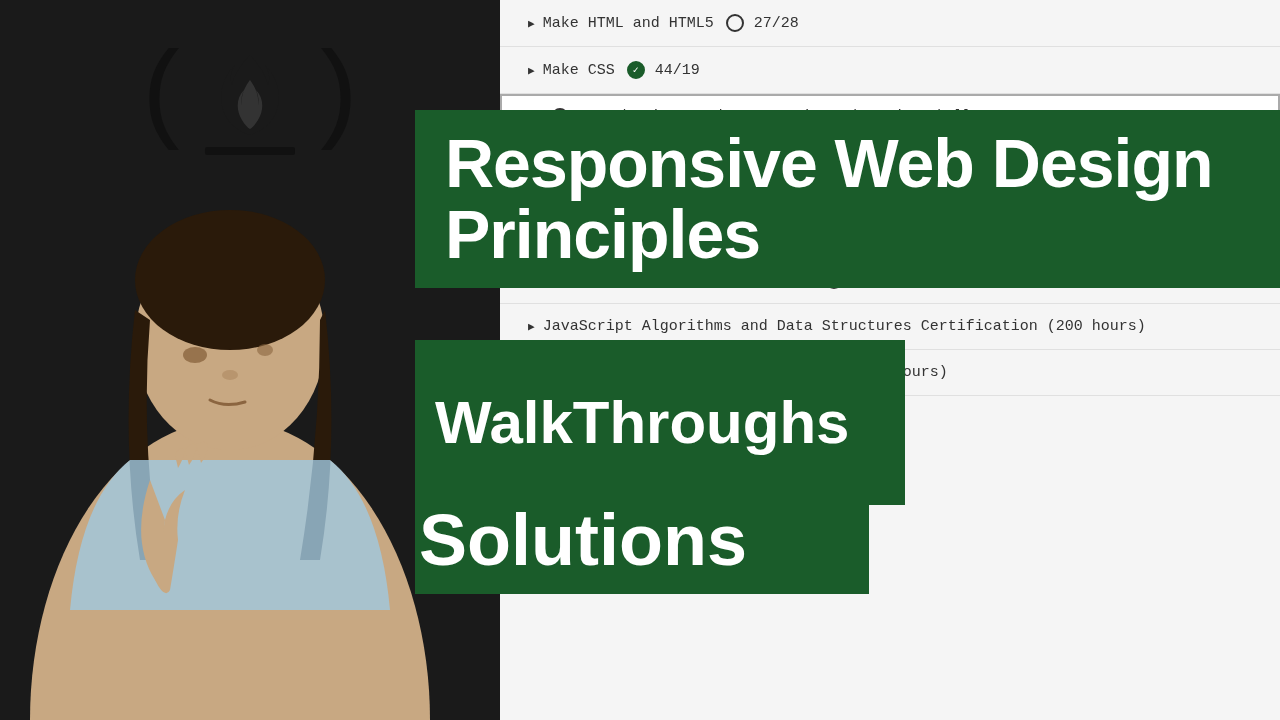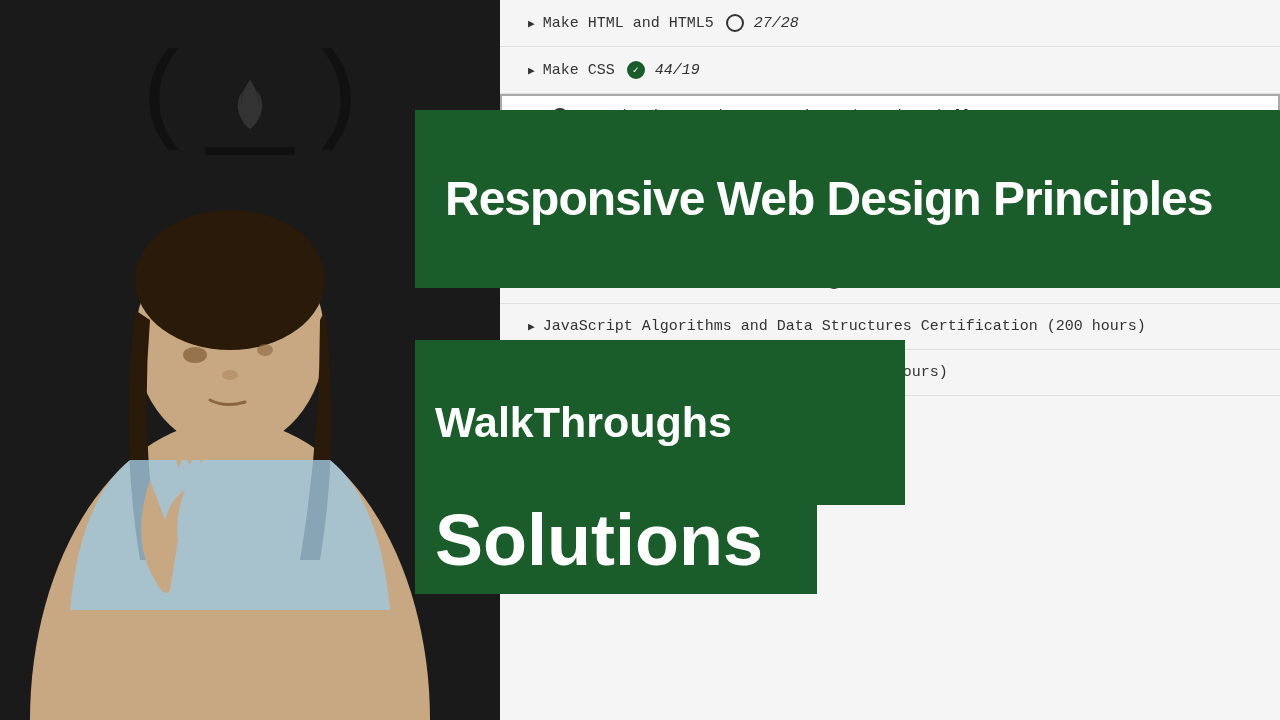--- a/index.html
+++ b/index.html
@@ -105,42 +105,42 @@
       z-index: 20;
       display: flex;
       align-items: center;
       padding-left: 20px;
     }
 
     .green-panel-bot {
       position: absolute;
       left: 415px;
       top: 487px;
-      width: 402px;
+      width: 454px;
       height: 107px;
       background: #1a5c2a;
       z-index: 20;
       display: flex;
       align-items: center;
-      padding-left: 20px;
+      padding-left: 4px;
     }
 
     .green-title-text {
       font-family: Arial, sans-serif;
       font-weight: 900;
-      font-size: 48px;
+      font-size: 68px;
       color: #ffffff;
       line-height: 1.05;
       letter-spacing: -1px;
     }
 
     .green-mid-text {
       font-family: Arial, sans-serif;
       font-weight: 900;
-      font-size: 43px;
+      font-size: 60px;
       color: #ffffff;
       line-height: 1.05;
     }
 
     .green-bot-text {
       font-family: Arial, sans-serif;
       font-weight: 900;
       font-size: 72px;
       color: #ffffff;
       line-height: 1.05;
@@ -202,21 +202,20 @@
       height: 18px;
       border-radius: 50%;
       border: 2px solid #333;
       background: transparent;
       margin-left: 6px;
     }
 
     .count-text {
       margin-left: 4px;
       color: #333;
-      font-style: italic;
     }
 
     
     .sub-item {
       padding: 12px 28px 12px 50px;
       font-size: 14px;
       color: #333;
       background: #ffffff;
       border: 2px solid #aaa;
       font-family: 'Courier New', Courier, monospace;

